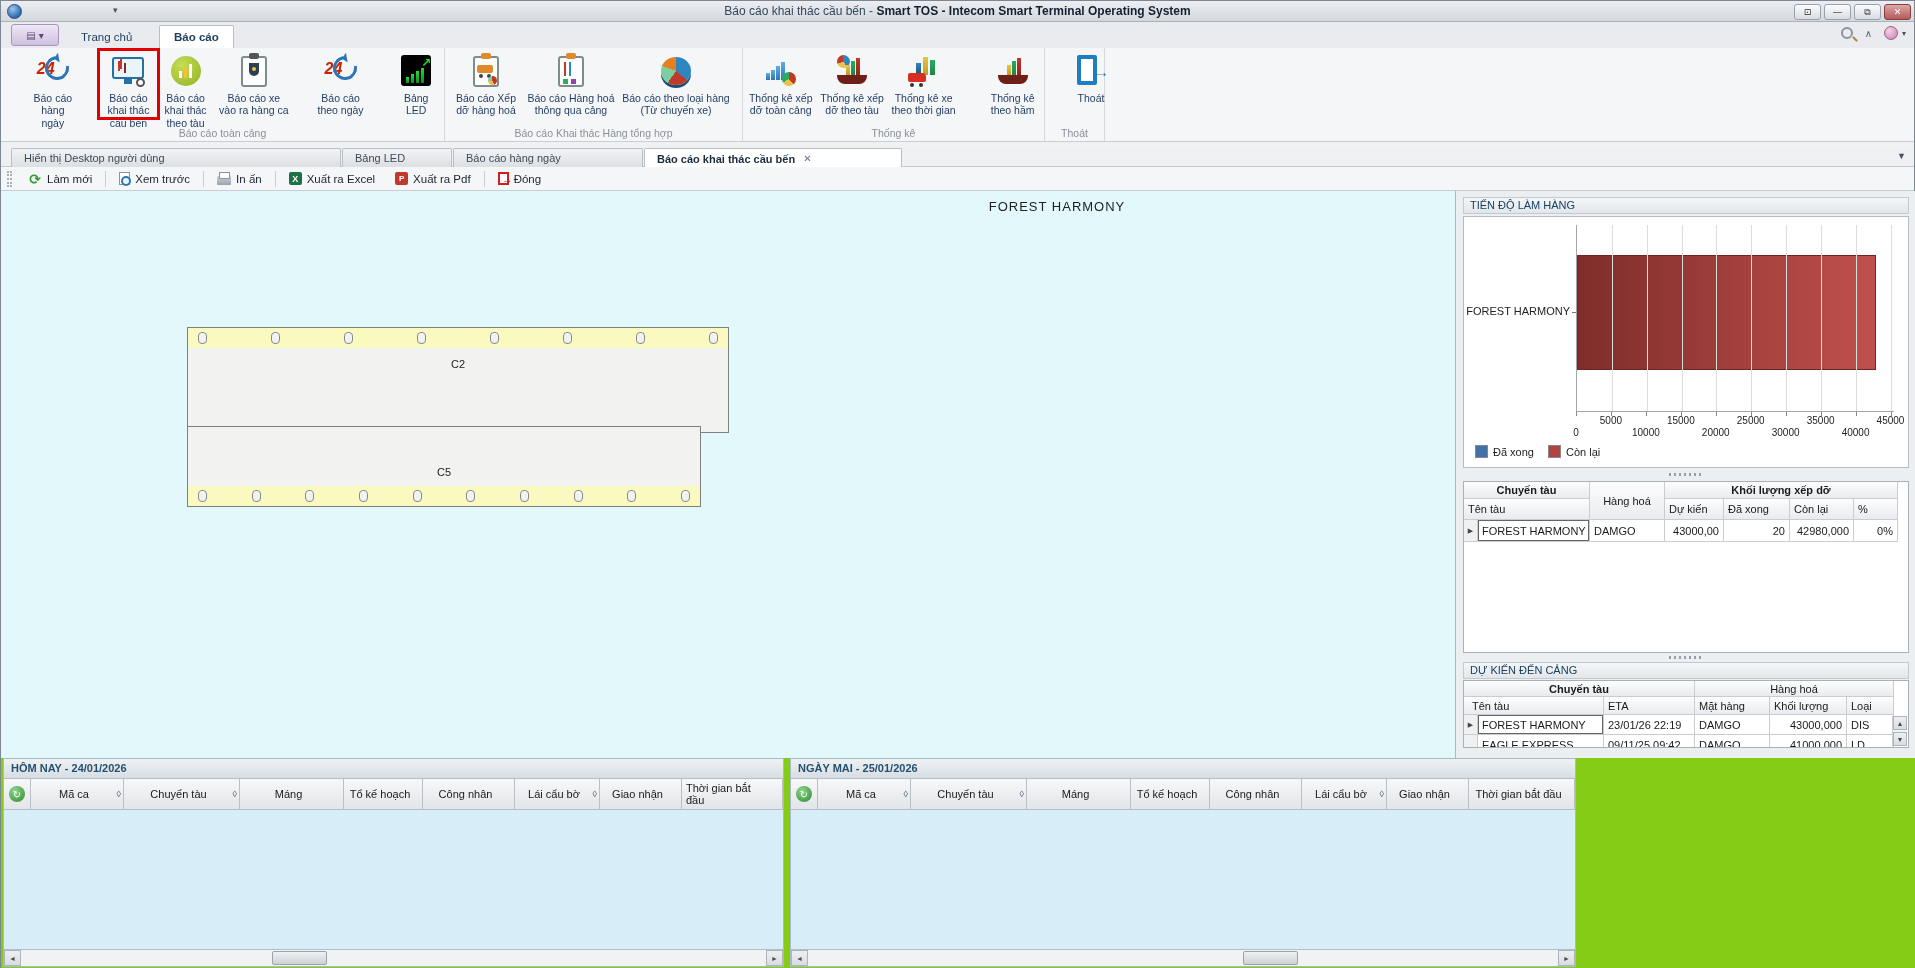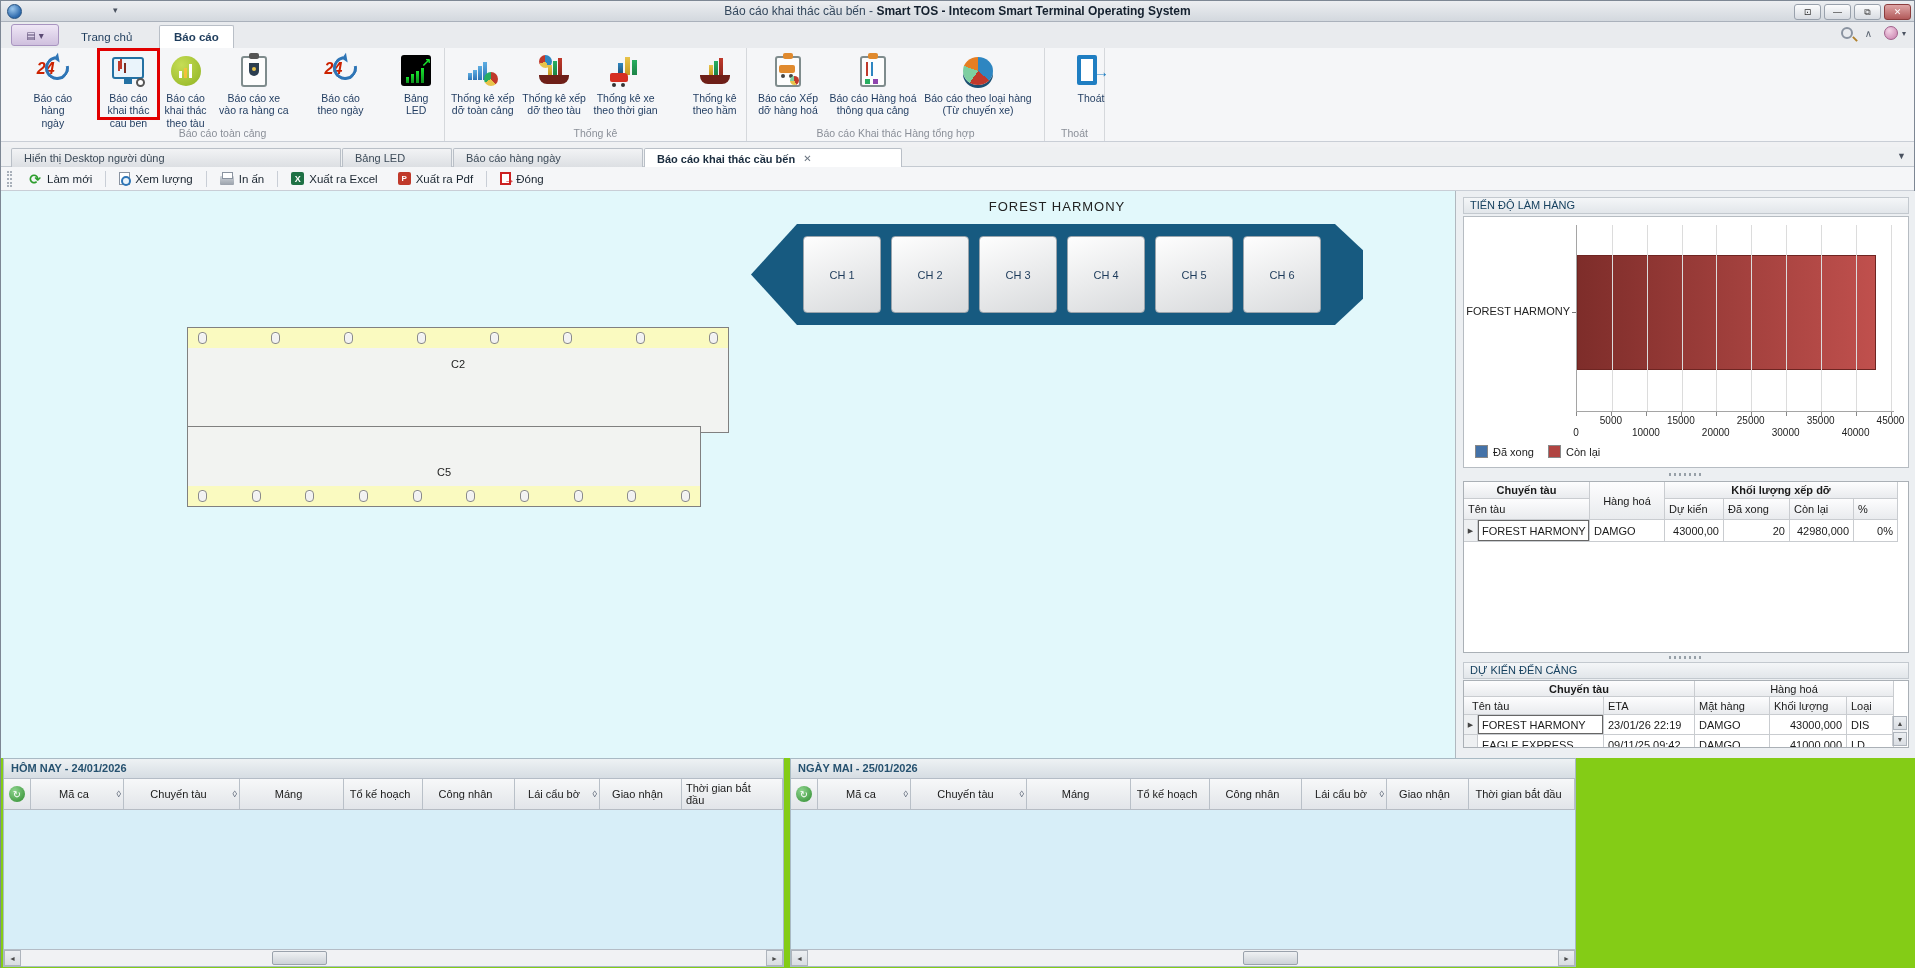--- a/index.html
+++ b/index.html
@@ -271,55 +271,20 @@
               <span class="panel"></span>
               <span class="bars"></span>
               <span class="arrow">↗</span>
             </span>
           <span class="rlabel">Bảng LED</span>
         </div>
       </div>
       <div class="rcaption">Báo cáo toàn cảng</div>
     </div>
 
-    <div class="rgroup" style="width:302px">
-      <div class="rbuttons">
-        <div class="rbtn">
-          <span class="ricon ibarspie">
-              <span class="bars"></span>
-              <span class="p"></span>
-            </span>
-          <span class="rlabel">Thống kê xếp dỡ toàn cảng</span>
-        </div>
-        <div class="rbtn">
-          <span class="ricon iship">
-              <span class="p"></span>
-              <span class="bars"></span>
-              <span class="hull"></span>
-            </span>
-          <span class="rlabel">Thống kê xếp dỡ theo tàu</span>
-        </div>
-        <div class="rbtn">
-          <span class="ricon itrkbars">
-              <span class="bars"></span>
-              <span class="trk"></span>
-            </span>
-          <span class="rlabel">Thống kê xe theo thời gian</span>
-        </div>
-        <div class="rbtn narrow">
-          <span class="ricon iship">
-              <span class="bars"></span>
-              <span class="hull"></span>
-            </span>
-          <span class="rlabel">Thống kê theo hầm</span>
-        </div>
-      </div>
-      <div class="rcaption">Thống kê</div>
-    </div>
-
     <div class="rgroup" style="width:298px">
       <div class="rbuttons">
         <div class="rbtn">
           <span class="ricon iclip itruck">
               <span class="board"></span>
               <span class="clip"></span>
               <span class="trk"></span>
               <span class="pie2"></span>
             </span>
           <span class="rlabel">Báo cáo Xếp dỡ hàng hoá</span>
@@ -336,20 +301,55 @@
         <div class="rbtn" style="width:118px">
           <span class="ricon ipie">
               <span class="p"></span>
             </span>
           <span class="rlabel">Báo cáo theo loại hàng (Từ chuyến xe)</span>
         </div>
       </div>
       <div class="rcaption">Báo cáo Khai thác Hàng tổng hợp</div>
     </div>
 
+    <div class="rgroup" style="width:302px">
+      <div class="rbuttons">
+        <div class="rbtn">
+          <span class="ricon ibarspie">
+              <span class="bars"></span>
+              <span class="p"></span>
+            </span>
+          <span class="rlabel">Thống kê xếp dỡ toàn cảng</span>
+        </div>
+        <div class="rbtn">
+          <span class="ricon iship">
+              <span class="p"></span>
+              <span class="bars"></span>
+              <span class="hull"></span>
+            </span>
+          <span class="rlabel">Thống kê xếp dỡ theo tàu</span>
+        </div>
+        <div class="rbtn">
+          <span class="ricon itrkbars">
+              <span class="bars"></span>
+              <span class="trk"></span>
+            </span>
+          <span class="rlabel">Thống kê xe theo thời gian</span>
+        </div>
+        <div class="rbtn narrow">
+          <span class="ricon iship">
+              <span class="bars"></span>
+              <span class="hull"></span>
+            </span>
+          <span class="rlabel">Thống kê theo hầm</span>
+        </div>
+      </div>
+      <div class="rcaption">Thống kê</div>
+    </div>
+
     <div class="rgroup" style="width:60px">
       <div class="rbuttons">
         <div class="rbtn narrow">
           <span class="ricon iexit">
               <span class="door"></span>
               <span class="arr">→</span>
             </span>
           <span class="rlabel">Thoát</span>
         </div>
       </div>
@@ -376,21 +376,21 @@
 
   <div class="toolbar">
     <div class="tgrip"></div>
     <div class="titem">
         <span class="tic refresh">⟳</span>
         <span>Làm mới</span>
       </div>
     <div class="tsep"></div>
     <div class="titem">
         <span class="tic preview"></span>
-        <span>Xem lượng</span>
+        <span>Xem trước</span>
       </div>
     <div class="tsep"></div>
     <div class="titem">
         <span class="tic print"></span>
         <span>In ấn</span>
       </div>
     <div class="tsep"></div>
     <div class="titem">
         <span class="tic excel">X</span>
         <span>Xuất ra Excel</span>
@@ -401,28 +401,20 @@
       </div>
     <div class="tsep"></div>
     <div class="titem">
         <span class="tic closedoor"></span>
         <span>Đóng</span>
       </div>
   </div>
 
   <div class="canvas">
     <div class="ship-name">FOREST HARMONY</div>
-    <div class="ship">
-      <div class="hold" style="left:52px">CH 1</div>
-      <div class="hold" style="left:140px">CH 2</div>
-      <div class="hold" style="left:228px">CH 3</div>
-      <div class="hold" style="left:316px">CH 4</div>
-      <div class="hold" style="left:404px">CH 5</div>
-      <div class="hold" style="left:492px">CH 6</div>
-    </div>
 
     <div class="berth" style="left:186px; top:136px; width:542px; height:106px">
       <div class="bstrip top">
           <div class="bollard"></div>
           <div class="bollard"></div>
           <div class="bollard"></div>
           <div class="bollard"></div>
           <div class="bollard"></div>
           <div class="bollard"></div>
           <div class="bollard"></div>

